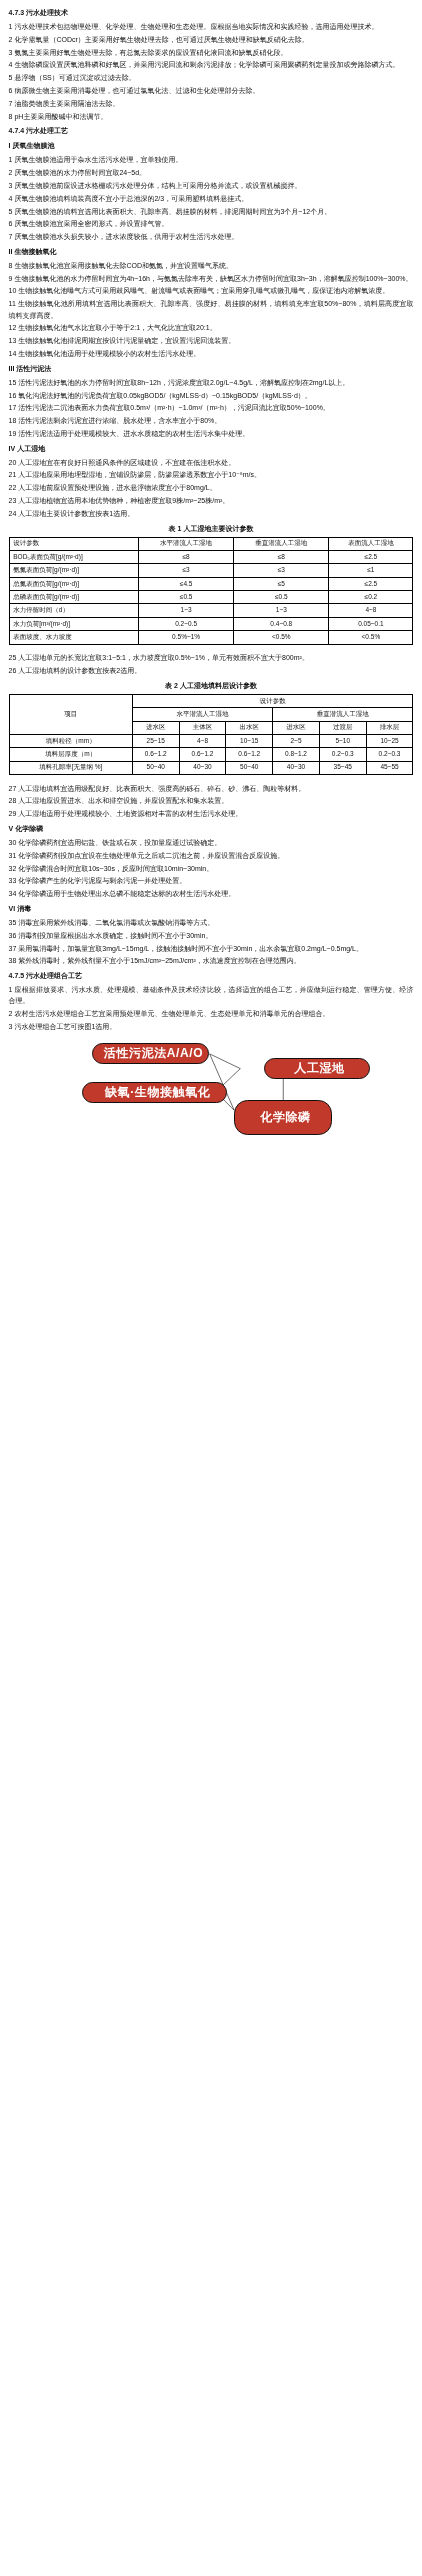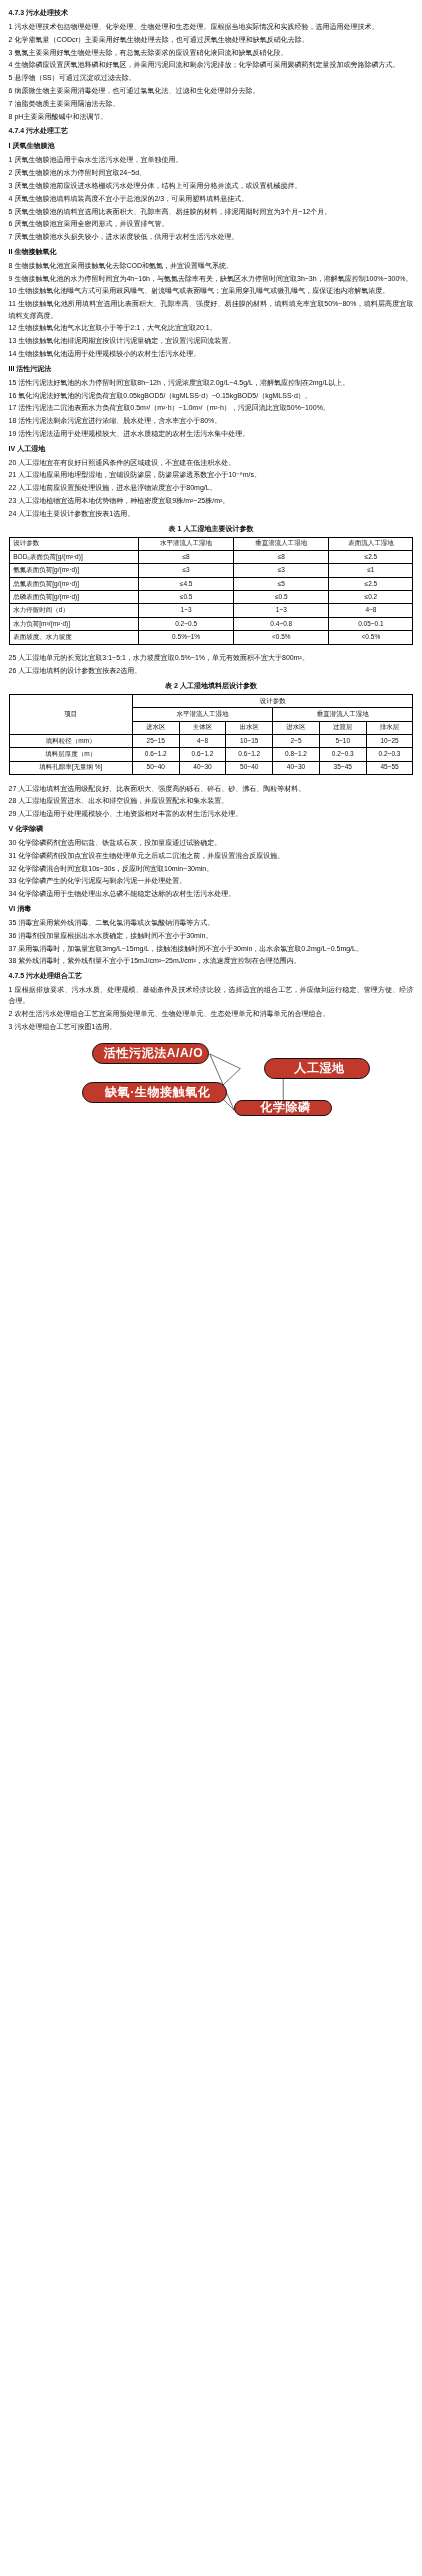--- a/index.html
+++ b/index.html
@@ -23,21 +23,21 @@
   .figbox{position:relative;width:265px;height:92px;}
   .node{
     position:absolute;border:0.6px solid #111;border-radius:13.5px;
     display:flex;align-items:center;justify-content:center;
     font-size:12px;font-weight:bold;color:#fff;background:#c0392b;
     box-sizing:border-box;letter-spacing:0.6px;padding-left:6px;
   }
   .n1{left:13.5px;top:2.5px;width:117px;height:21px;background:#c0392b;}
   .n2{left:161px;top:17px;width:106px;height:21px;background:#c0392b;margin-left:24px;}
   .n3{left:3.7px;top:41px;width:145px;height:21px;background:#c0392b;}
-  .n4{left:155px;top:59px;width:98px;height:16px;background:#c0392b;}
+  .n4{left:155px;top:59px;width:98px;height:35px;background:#c0392b;}
   .spacer{height:6.2px;}
 </style>
 </head>
 <body>
 
 <div class="page">
   <div id="content">
       <div class="h3">4.7.3 污水处理技术</div>
       <p class="t">1 污水处理技术包括物理处理、化学处理、生物处理和生态处理。应根据当地实际情况和实践经验，选用适用处理技术。</p>
       <p class="t">2 化学需氧量（CODcr）主要采用好氧生物处理去除，也可通过厌氧生物处理和缺氧反硝化去除。</p>

